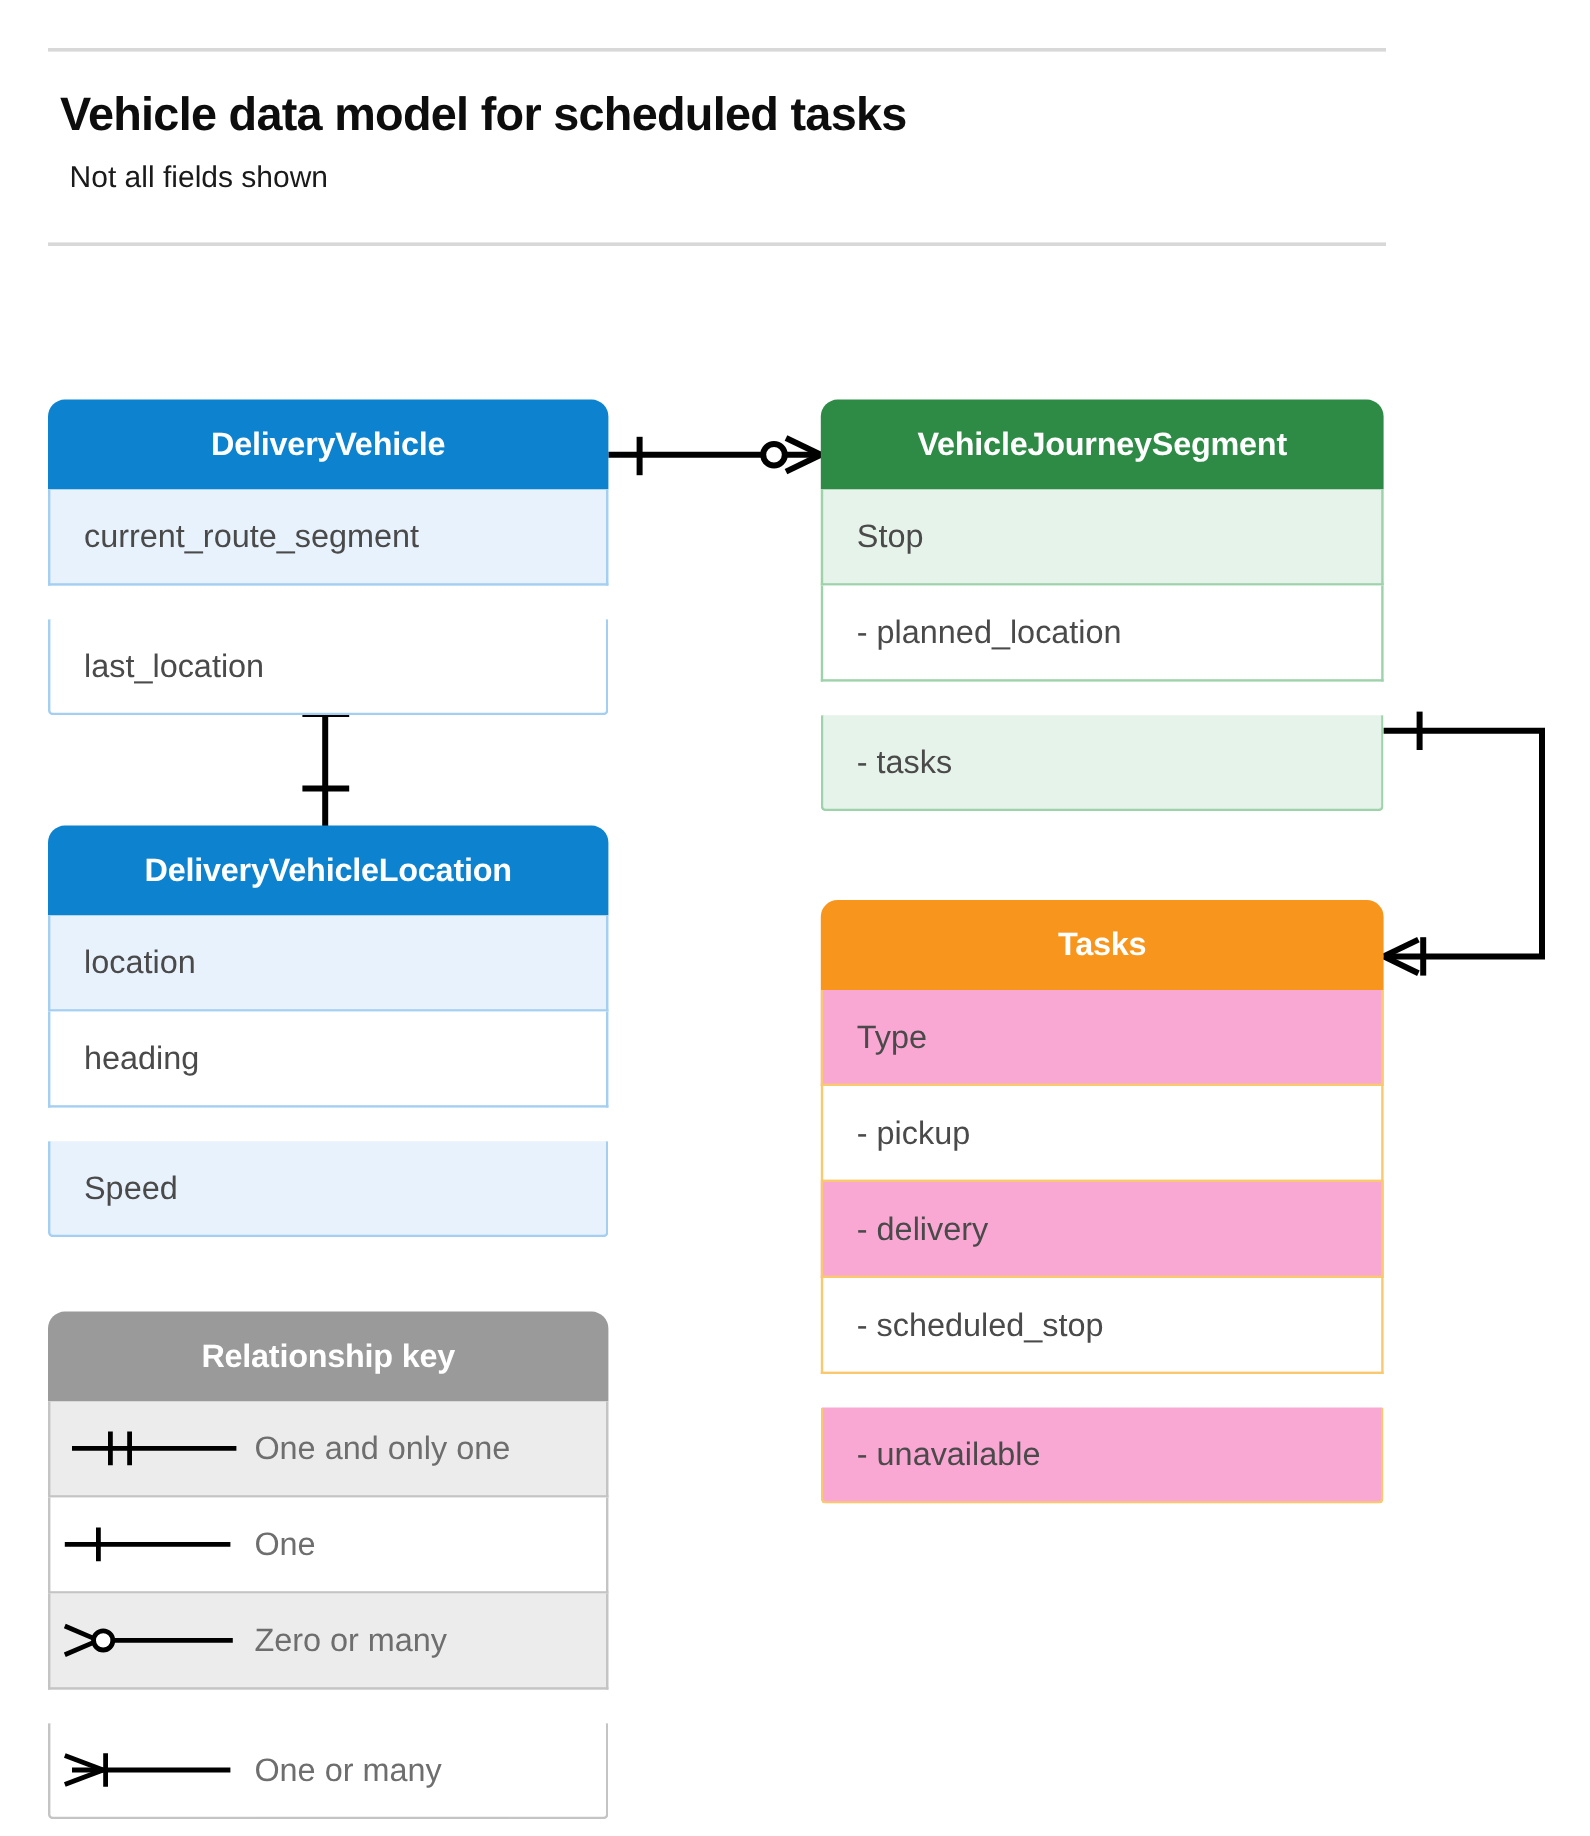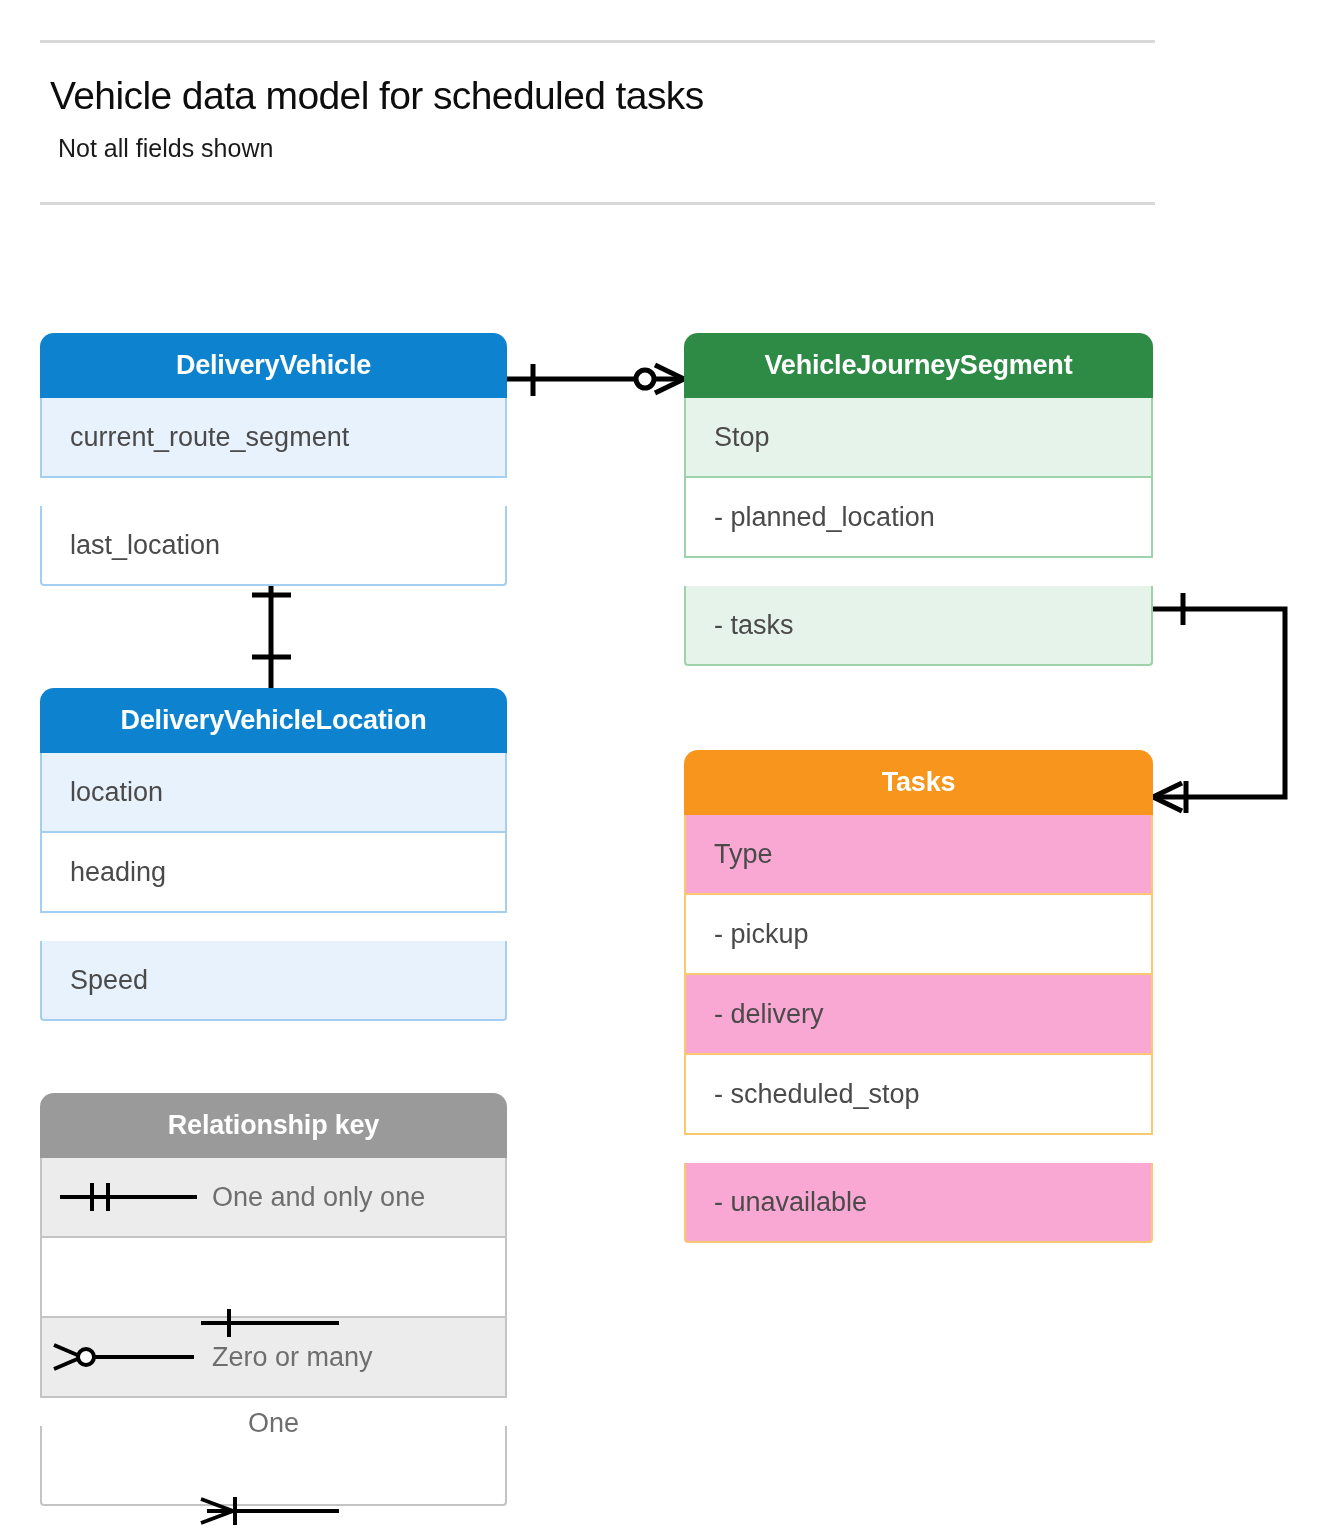--- a/index.html
+++ b/index.html
@@ -24,42 +24,42 @@
     background: #d8d8d8;
   }
   #rule-top { top: 40px; }
   #rule-bottom { top: 202px; }
 
   #page-title {
     position: absolute;
     left: 50px;
     top: 74px;
     font-size: 39px;
-    font-weight: normal;
+    font-weight: bold;
     letter-spacing: -0.6px;
     color: #0d0d0d;
     white-space: nowrap;
   }
   #page-subtitle {
     position: absolute;
     left: 58px;
     top: 134px;
     font-size: 25px;
     color: #1a1a1a;
     white-space: nowrap;
   }
 
   
   .entity {
     position: absolute;
     box-sizing: border-box;
   }
   .entity-header {
     box-sizing: border-box;
-    height: 65px;
+    height: 75px;
     border-radius: 14px 14px 0 0;
     display: flex;
     align-items: center;
     justify-content: center;
     color: #ffffff;
     font-size: 27px;
     font-weight: bold;
     letter-spacing: -0.2px;
   }
   .entity-row {
@@ -93,21 +93,21 @@
   
   .t-orange .entity-header { background: #f8951d; }
   .t-orange .entity-row { border-color: #fac96f; }
   .t-orange .alt { background: #f9a8d4; }
   .t-orange .plain { background: #ffffff; }
 
   
   .t-gray .entity-header { background: #9a9a9a; }
   .t-gray .entity-row { border-color: #c4c4c4; }
   .t-gray .alt { background: #ececec; }
-  .t-gray .plain { background: #ffffff; flex-direction: column; }
+  .t-gray .plain { background: #ffffff; }
 
   
   #ent-delivery-vehicle          { left: 40px;  top: 333px;  width: 467px; }
   #ent-delivery-vehicle-location { left: 40px;  top: 688px;  width: 467px; }
   #ent-journey-segment           { left: 684px; top: 333px;  width: 469px; }
   #ent-tasks                     { left: 684px; top: 750px;  width: 469px; }
   #legend                        { left: 40px;  top: 1093px; width: 467px; }
 
   
   #legend .entity-row {

